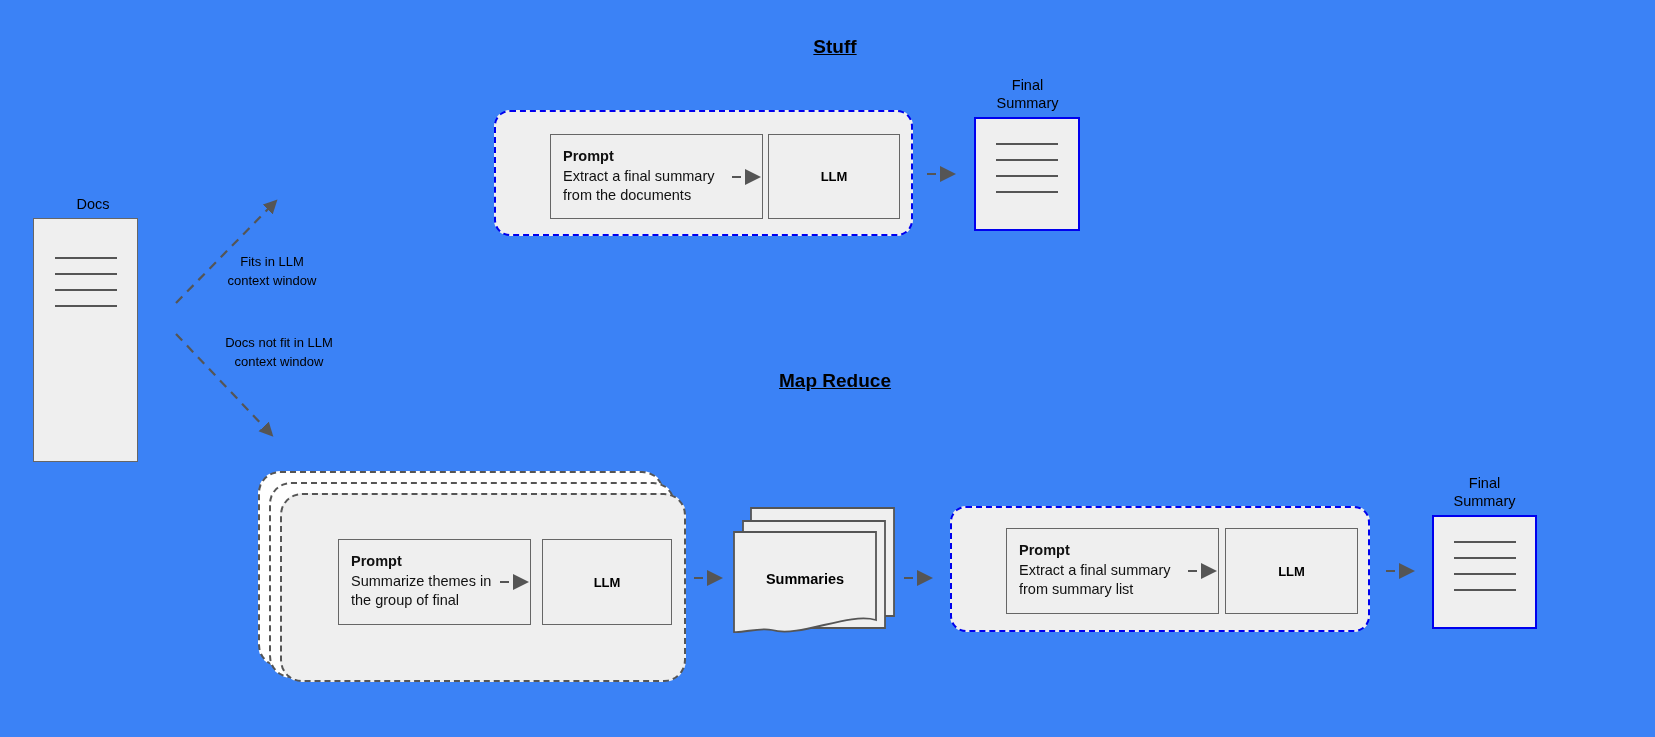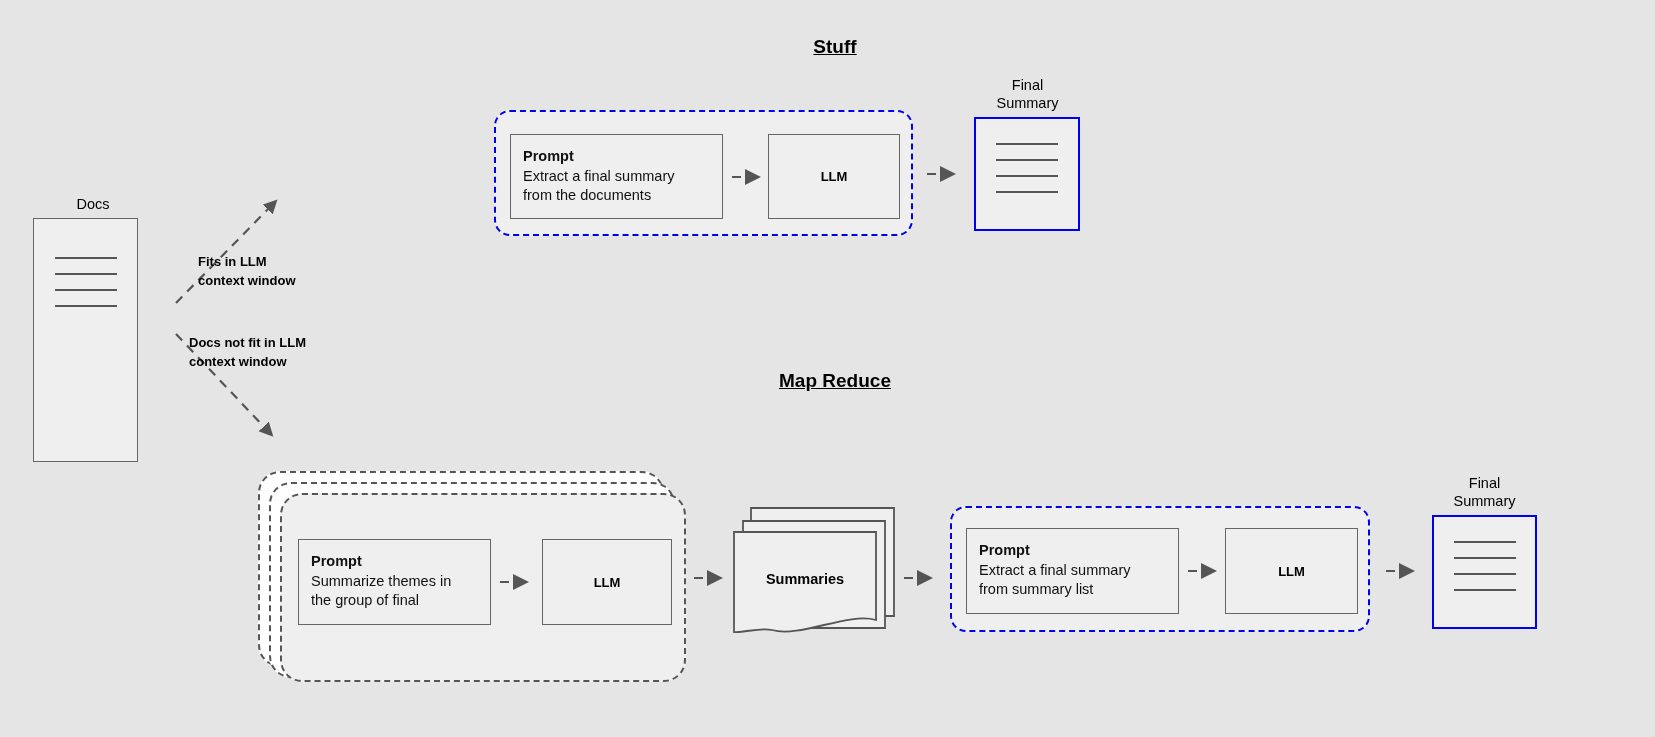--- a/index.html
+++ b/index.html
@@ -8,21 +8,21 @@
     background: #ffffff;
   }
   body {
     font-family: "Liberation Sans", sans-serif;
     color: #000000;
   }
   #canvas {
     position: relative;
     width: 1655px;
     height: 737px;
-    background: #e5e5e5;
+    background: #3b82f6;
     overflow: hidden;
   }
   .abs { position: absolute; }
 
   
   .section-title {
     font-size: 19px;
     font-weight: bold;
     text-decoration: underline;
     text-align: center;
@@ -32,22 +32,23 @@
   .node-caption {
     font-size: 14.5px;
     font-weight: normal;
     text-align: center;
     line-height: 18px;
     white-space: nowrap;
     color: #000;
   }
   .edge-label {
     font-size: 13px;
-    font-weight: bold;
+    font-weight: normal;
     line-height: 19px;
+    text-align: center;
     white-space: nowrap;
     color: #000;
   }
 
   
   .doc-box {
     background: #efefef;
     border: 1.6px solid #666666;
     box-sizing: border-box;
   }
@@ -91,20 +92,21 @@
     background: #efefef;
     border: 1.6px solid #666666;
     box-sizing: border-box;
     position: absolute;
   }
   .node-prompt {
     padding: 12px 12px 10px 12px;
     font-size: 14.5px;
     line-height: 19.5px;
     color: #111;
+    margin-left: 40px;
   }
   .node-prompt .hd { font-weight: bold; display: block; }
   .node-prompt .bd { display: block; }
   .node-llm {
     display: flex;
     align-items: center;
     justify-content: center;
     font-size: 13px;
     font-weight: bold;
     color: #000;

